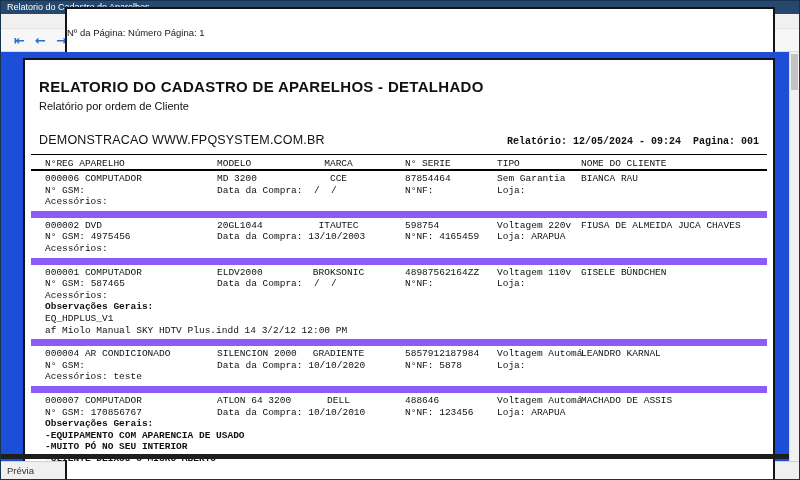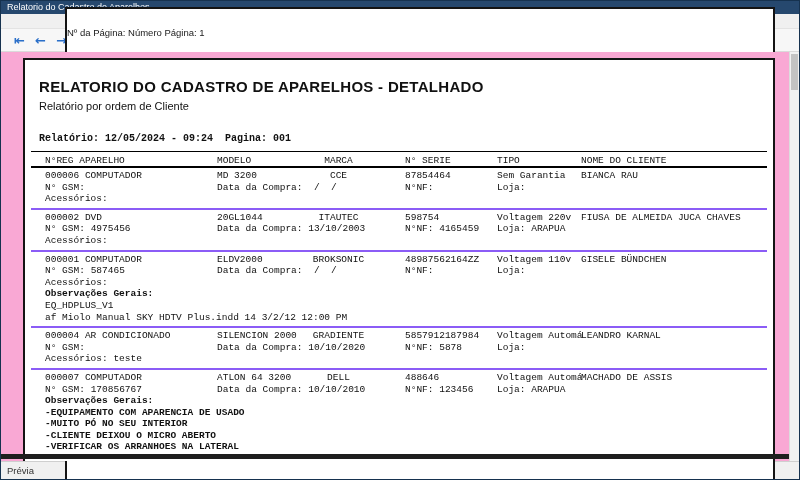--- a/index.html
+++ b/index.html
@@ -34,42 +34,42 @@
   .icon-close { width:15px; height:15px; border-radius:3px; background:#cd3b2e; border:1px solid #a32a1f;
                 color:#fff; font-size:9px; font-weight:bold; display:flex; align-items:center; justify-content:center; }
   .combo { width:36px; height:17px; background:#fff; border:1px solid #9a9a9a; margin-left:48px;
            display:flex; align-items:center; font-size:9.5px; padding-left:5px; cursor:default; }
   .combo .chev { margin-left:auto; margin-right:4px; width:0; height:0; border-left:4px solid transparent;
                  border-right:4px solid transparent; border-top:4px solid #5a5a5a; }
   .tb-label { font-size:9.5px; color:#1a1a1a; margin-left:8px; white-space:pre; }
   .tb-label.page { margin-left:42px; }
 
   
-  .preview { position:relative; flex:1 1 auto; background:#f9a8d4; overflow:hidden; }
+  .preview { position:relative; flex:1 1 auto; background:#1d4ed8; overflow:hidden; }
   .page { position:absolute; left:22px; top:6px; right:24px; bottom:0; background:#fff;
           border:2px solid #141414; border-bottom:none; padding-top:18px; overflow:hidden; }
   .page-edge { position:absolute; left:0; right:10px; bottom:2px; height:5px; background:#1e1e1e; }
   .vscroll { position:absolute; right:0; top:0; bottom:0; width:10px; background:#f1f1f1; border-left:1px solid #dcdcdc; }
   .vscroll .thumb { margin:2px 1px 0 1px; height:36px; background:#c3c3c3; }
 
   
   .pg-title { margin:0 14px 5px 14px; font-size:15px; font-weight:bold; color:#111; letter-spacing:.3px; }
   .pg-subtitle { margin:0 14px; font-size:11px; color:#111; }
   .company-row { margin:21px 14px 7px 14px; display:flex; justify-content:space-between; align-items:flex-end; }
   .company { font-size:12.5px; color:#111; letter-spacing:.2px; }
   .meta { font-family:"Liberation Mono","DejaVu Sans Mono",monospace; font-size:10px; font-weight:bold; white-space:pre; color:#111; }
 
   .rbody { margin:0 6px; font-family:"Liberation Mono","DejaVu Sans Mono",monospace; font-size:9.5px; color:#111; }
   .hdr { position:relative; height:17px; line-height:17px; border-top:1px solid #000; border-bottom:2px solid #000; }
   .rl { position:relative; height:11.6px; line-height:11.6px; }
   .f { position:absolute; white-space:pre; }
   .c1 { left:14px; } .c2 { left:146px;margin-left:40px; }
   .c3 { left:250px; width:115px; text-align:center; }
   .c4 { left:374px; } .c5 { left:466px;text-align:right; } .c6 { left:550px; }
-  .rec { border-bottom:2px solid #8b5cf6; padding:2px 0 3px; }
+  .rec { border-bottom:7px solid #8b5cf6; padding:2px 0 3px; }
   .bold { font-weight:bold; }
   .obs-lines div { height:11.6px; line-height:11.6px; padding-left:14px; white-space:pre; }
   .obs-lines.bold-lines div { font-weight:bold; }
 
   
   .statusbar { height:18px; background:#f0f0f0; border-top:1px solid #cfcfcf; font-size:9.5px; color:#333;
                line-height:17px; padding-left:6px; flex:0 0 auto; }
 </style>
 </head>
 <body>
@@ -134,20 +134,21 @@
     <span class="tb-label page">Nº da Página: Número Página: 1</span>
   </div>
 
   <div class="preview">
     <div class="page">
 
       <div class="pg-title">RELATORIO DO CADASTRO DE APARELHOS - DETALHADO</div>
       <div class="pg-subtitle">Relatório por ordem de Cliente</div>
 
       <div class="company-row">
+        <span class="company">DEMONSTRACAO WWW.FPQSYSTEM.COM.BR</span>
         <span class="meta">Relatório: 12/05/2024 - 09:24  Pagina: 001</span>
       </div>
 
       <div class="rbody">
 
         <div class="hdr">
           <span class="f c1">N°REG APARELHO</span>
           <span class="f c2">MODELO</span>
           <span class="f c3">MARCA</span>
           <span class="f c4">N° SERIE</span>

